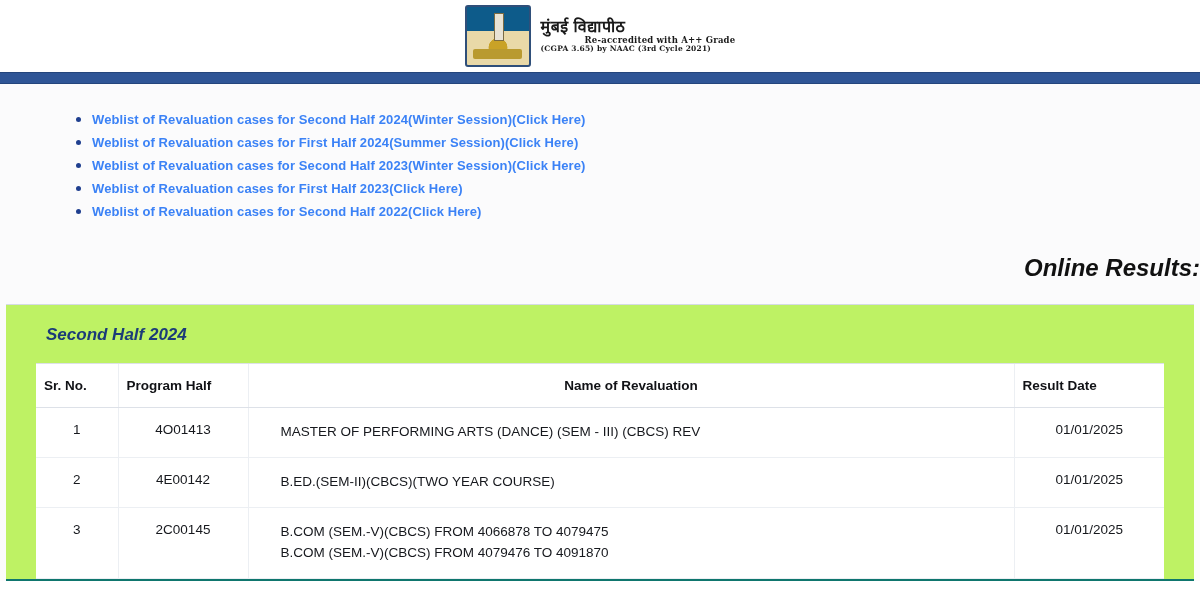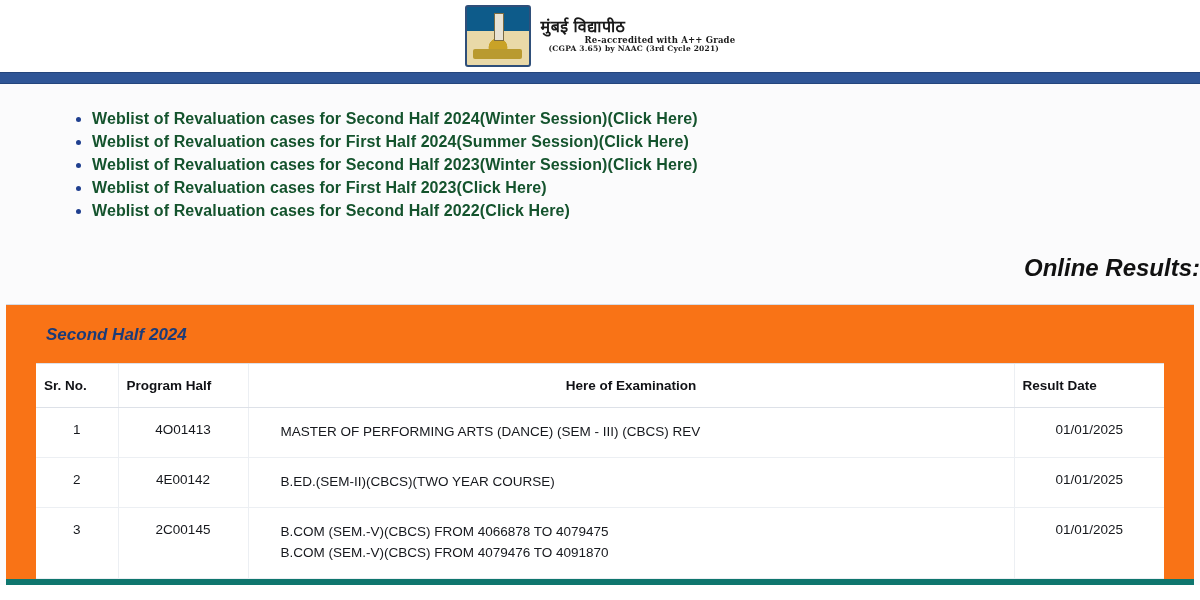--- a/index.html
+++ b/index.html
@@ -85,21 +85,20 @@
     color: #1a1a1a;
     letter-spacing: .2px;
     padding-left: 44px;
   }
   .brand-sub2 {
     font-family: "DejaVu Serif", serif;
     font-size: 7.5px;
     font-weight: bold;
     color: #1a1a1a;
     letter-spacing: .2px;
-    margin-left: 8px;
   }
 
   .blue-bar {
     height: 12px;
     background: #2f5596;
     border-top: 1px solid #24457c;
     border-bottom: 1px solid #24457c;
   }
 
   
@@ -111,42 +110,42 @@
     margin: 0;
     padding: 0 0 0 92px;
     list-style: disc;
   }
   ul.weblist li {
     margin: 0 0 5px 0;
     padding: 0;
     color: #1f3f8f;
   }
   ul.weblist li a {
-    color: #14532d;
-    font-weight: bold;
-    font-size: 16px;
+    color: #3b82f6;
+    font-weight: bold;
+    font-size: 13px;
     text-decoration: none;
     letter-spacing: .1px;
   }
 
   .online-results {
     text-align: right;
     font-family: "Liberation Sans", sans-serif;
     font-style: italic;
     font-weight: bold;
     font-size: 24px;
     color: #111111;
     margin: 34px 0 22px 0;
   }
 
   
   .panel {
     border-top: 1px solid #d5dbe4;
-    border-bottom: 6px solid #0f766e;
-    background: #f97316;
+    border-bottom: 2px solid #0f766e;
+    background: #bef264;
     margin: 0 6px;
   }
   .panel-title {
     font-style: italic;
     font-weight: bold;
     font-size: 17px;
     color: #1b3b78;
     padding: 20px 0 18px 40px;
   }
   .table-wrap {
@@ -228,21 +227,21 @@
           <colgroup>
             <col class="c1">
               <col class="c2">
               <col class="c3">
               <col class="c4">
           </colgroup>
           <thead>
             <tr>
               <th class="c1">Sr. No.</th>
               <th class="c2">Program Half</th>
-              <th class="c3 name">Here of Examination</th>
+              <th class="c3 name">Name of Revaluation</th>
               <th class="c4">Result Date</th>
             </tr>
           </thead>
           <tbody>
             <tr>
               <td class="c1">1</td>
               <td class="c2">4O01413</td>
               <td class="c3 name">
                 <div>MASTER OF PERFORMING ARTS (DANCE) (SEM - III) (CBCS) REV</div>
               </td>

